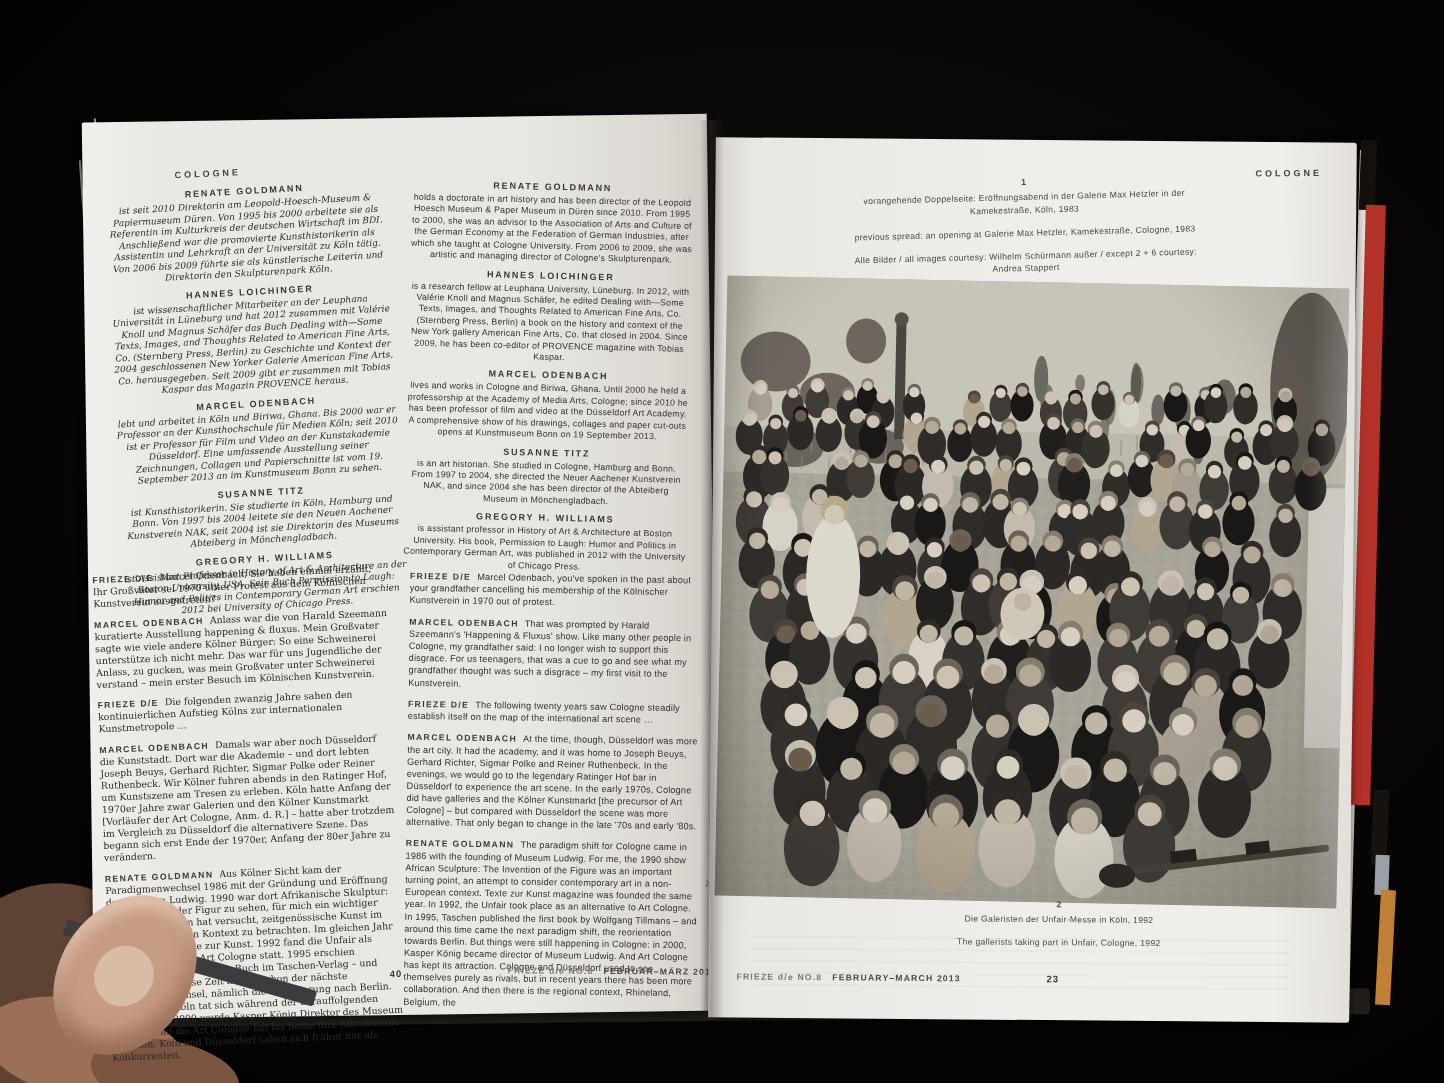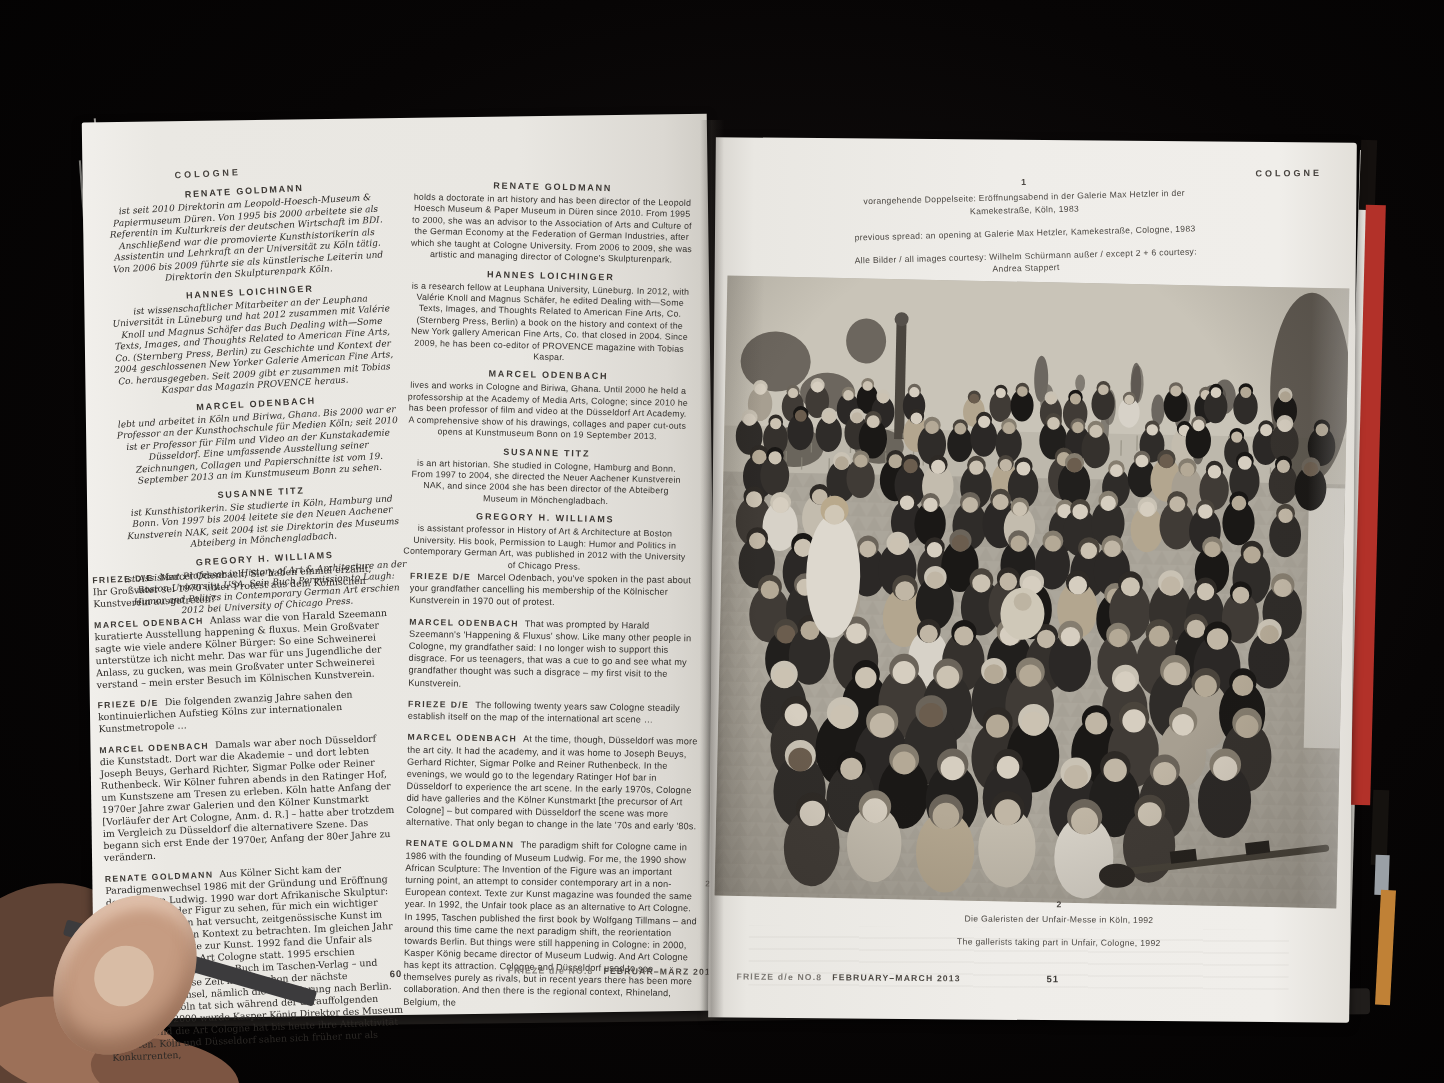--- a/index.html
+++ b/index.html
@@ -166,21 +166,21 @@
       <div class="col iv-en">
         <p class="para"><span class="spk">FRIEZE D/E</span><span>Marcel Odenbach, you've spoken in the past about your grandfather cancelling his membership of the Kölnischer Kunstverein in 1970 out of protest.</span></p>
         <p class="para"><span class="spk">MARCEL ODENBACH</span><span>That was prompted by Harald Szeemann's 'Happening &amp; Fluxus' show. Like many other people in Cologne, my grandfather said: I no longer wish to support this disgrace. For us teenagers, that was a cue to go and see what my grandfather thought was such a disgrace – my first visit to the Kunstverein.</span></p>
         <p class="para"><span class="spk">FRIEZE D/E</span><span>The following twenty years saw Cologne steadily establish itself on the map of the international art scene …</span></p>
         <p class="para"><span class="spk">MARCEL ODENBACH</span><span>At the time, though, Düsseldorf was more the art city. It had the academy, and it was home to Joseph Beuys, Gerhard Richter, Sigmar Polke and Reiner Ruthenbeck. In the evenings, we would go to the legendary Ratinger Hof bar in Düsseldorf to experience the art scene. In the early 1970s, Cologne did have galleries and the Kölner Kunstmarkt [the precursor of Art Cologne] – but compared with Düsseldorf the scene was more alternative. That only began to change in the late '70s and early '80s.</span></p>
         <p class="para"><span class="spk">RENATE GOLDMANN</span><span>The paradigm shift for Cologne came in 1986 with the founding of Museum Ludwig. For me, the 1990 show African Sculpture: The Invention of the Figure was an important turning point, an attempt to consider contemporary art in a non-European context. Texte zur Kunst magazine was founded the same year. In 1992, the Unfair took place as an alternative to Art Cologne. In 1995, Taschen published the first book by Wolfgang Tillmans – and around this time came the next paradigm shift, the reorientation towards Berlin. But things were still happening in Cologne: in 2000, Kasper König became director of Museum Ludwig. And Art Cologne has kept its attraction. Cologne and Düsseldorf used to see themselves purely as rivals, but in recent years there has been more collaboration. And then there is the regional context, Rhineland, Belgium, the</span></p>
       </div>
     </div>
 
     <div class="footer">
-      <span class="pageno">60</span>
+      <span class="pageno">40</span>
       <span class="footer-brand-box"><span class="brand">FRIEZE d/e NO.8</span><span class="issue-date">FEBRUAR–MÄRZ 2013</span></span>
     </div>
   </div>
 
   <div class="page page-right">
     <div class="runhead r">COLOGNE</div>
 
     <div class="cap cap-top">
       <span class="num">1</span>
       <div class="seg">vorangehende Doppelseite: Eröffnungsabend in der Galerie Max Hetzler in der Kamekestraße, Köln, 1983</div>
@@ -754,21 +754,21 @@
     <div class="cap cap-bottom">
       <span class="num">2</span>
       <div class="seg">Die Galeristen der Unfair-Messe in Köln, 1992</div>
       <div class="seg">The gallerists taking part in Unfair, Cologne, 1992</div>
     </div>
 
     <div class="showthrough"></div>
 
     <div class="footer">
       <span class="footer-brand-box"><span class="brand">FRIEZE d/e NO.8</span><span class="issue-date">FEBRUARY–MARCH 2013</span></span>
-      <span class="pageno">51</span>
+      <span class="pageno">23</span>
     </div>
   </div>
 
   <div class="gutter"></div>
 
   <div class="cover-corner"></div>
   <div class="hand-part thumb"></div>
   <div class="hand-part thumb-nail"></div>
 </div>
 

